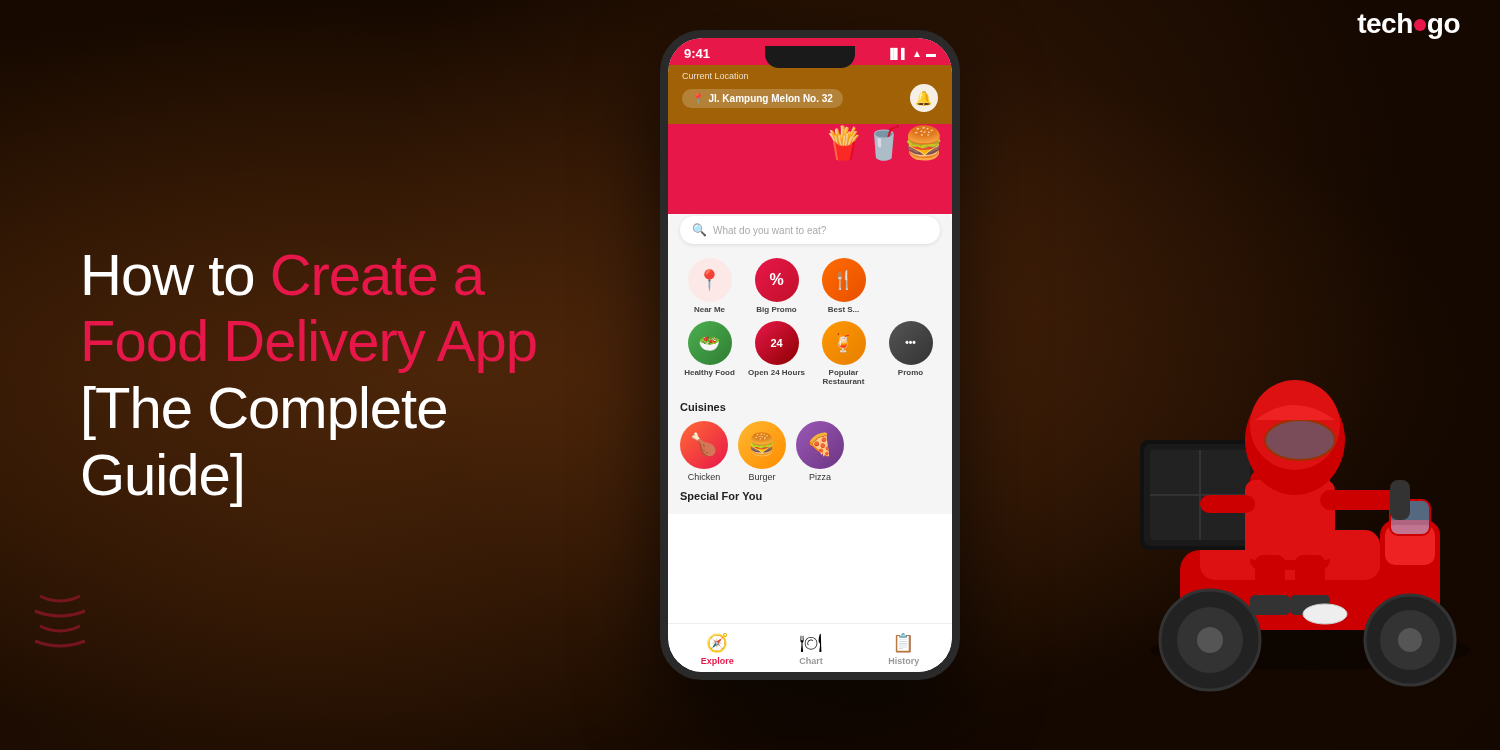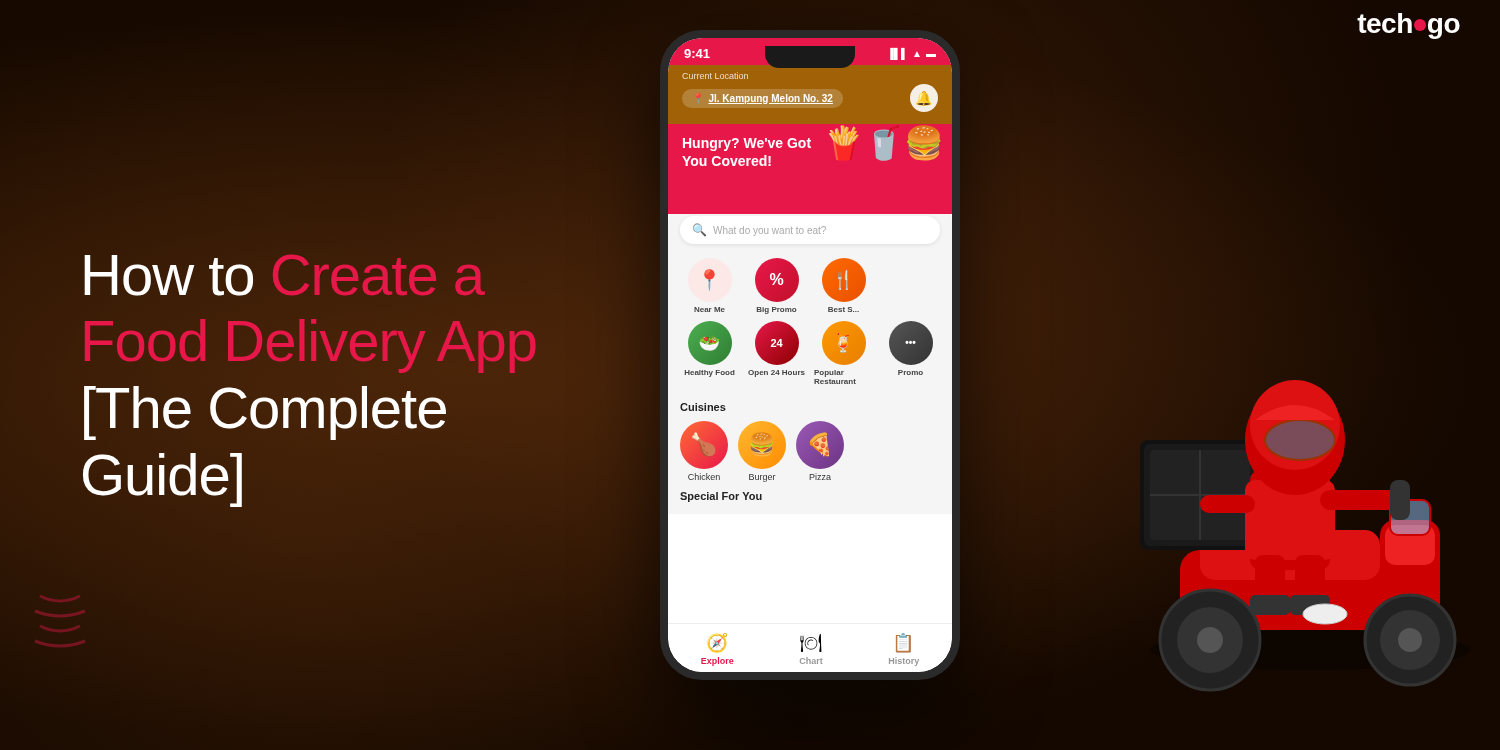--- a/index.html
+++ b/index.html
@@ -160,21 +160,20 @@
 
     .location-pin {
       color: #fff;
       font-size: 10px;
     }
 
     .location-text {
       font-size: 10px;
       color: #fff;
       font-weight: 600;
-      text-decoration: underline;
     }
 
     .notification-btn {
       width: 28px;
       height: 28px;
       background: rgba(255,255,255,0.9);
       border-radius: 50%;
       display: flex;
       align-items: center;
       justify-content: center;
@@ -266,20 +265,21 @@
       align-items: center;
       justify-content: center;
       font-size: 20px;
     }
 
     .cat-icon-circle.red { background: #fde8e8; }
 
     .cat-label {
       font-size: 8px;
       color: #444;
+      text-align: center;
       font-weight: 600;
       line-height: 1.2;
     }
 
     
     .section {
       background: #f5f5f5;
       padding: 0 12px 8px;
       flex-shrink: 0;
     }
@@ -543,24 +543,20 @@
               <span class="location-pin">📍</span>
               <span class="location-text">Jl. Kampung Melon No. 32</span>
             </div>
             <div class="notification-btn">
               <span>🔔</span>
             </div>
           </div>
         </div>
 
         <div class="hero-banner">
-          <div class="hero-text">
-            <span>Hungry? We've Got</span><br>
-            <span>You Covered!</span>
-          </div>
           <div class="hero-food-icons">🍟🥤🍔</div>
         </div>
 
         <div class="search-area">
           <div class="search-box">
             <span class="search-icon">🔍</span>
             <span class="search-placeholder">What do you want to eat?</span>
           </div>
         </div>
 

